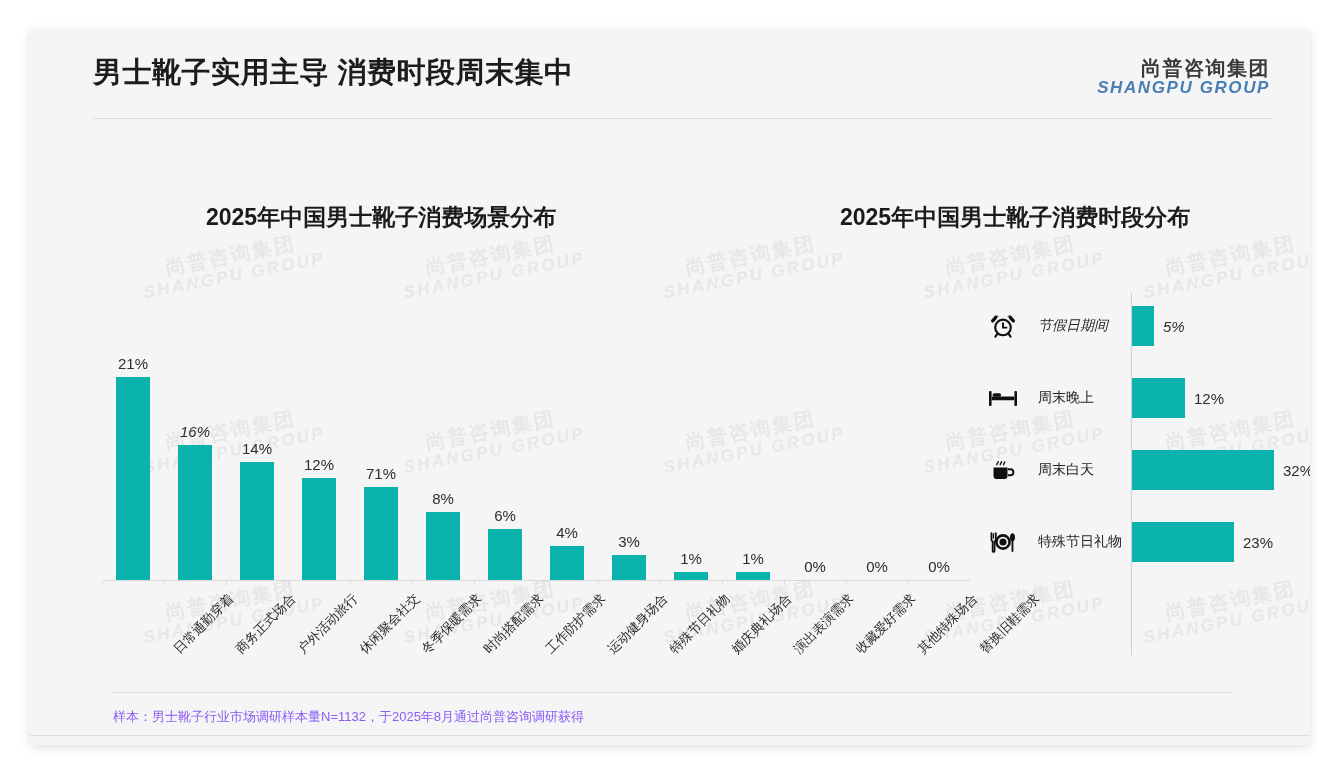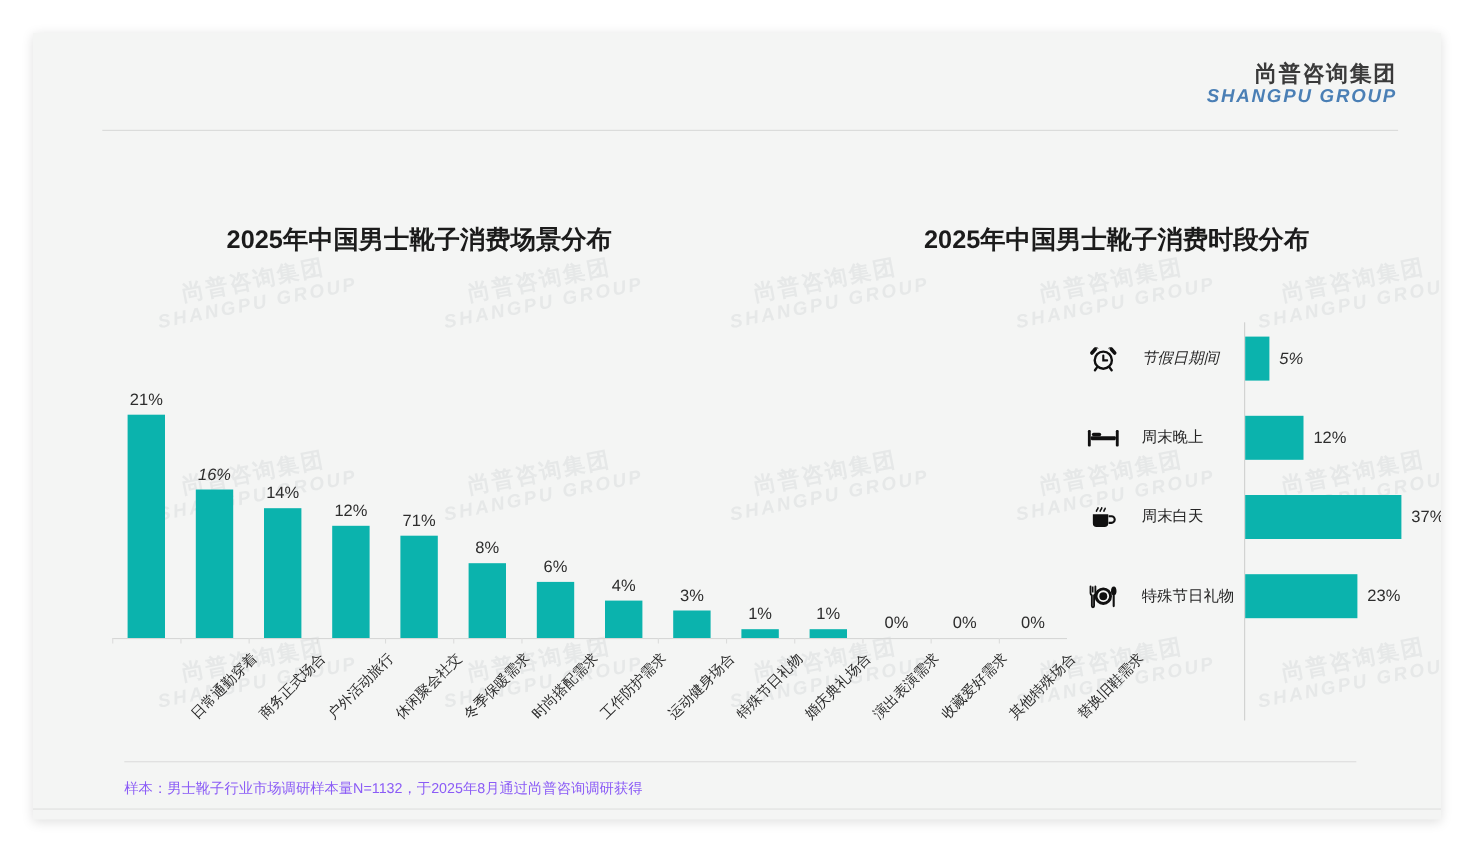--- a/index.html
+++ b/index.html
@@ -308,20 +308,21 @@
           <span class="w1">尚普咨询集团</span>
           <span class="w2">SHANGPU GROUP</span>
         </div>
         <div class="wm" style="left: 1110px; top: 560px;">
           <span class="w1">尚普咨询集团</span>
           <span class="w2">SHANGPU GROUP</span>
         </div>
       </div>
 
     <div class="header">
+      <div class="page-title">男士靴子实用主导 消费时段周末集中</div>
       <div class="logo">
         <div class="logo-cn">尚普咨询集团</div>
         <div class="logo-en">SHANGPU GROUP</div>
       </div>
       <div class="header-rule"></div>
     </div>
 
     <div class="chart-title" id="title-left">2025年中国男士靴子消费场景分布</div>
     <div class="chart-title" id="title-right">2025年中国男士靴子消费时段分布</div>
 
@@ -398,21 +399,21 @@
         <div class="hrow" style="top: 144px;">
           <div class="hicon">
             <svg width="26" height="26" viewBox="0 0 26 26" fill="currentColor">
               <path d="M3.5 10.5h14v8.2a3.4 3.4 0 0 1-3.4 3.4H6.9a3.4 3.4 0 0 1-3.4-3.4z"></path>
               <path d="M17.8 12.3h2.6a3 3 0 0 1 0 6h-2.6" fill="none" stroke="currentColor" stroke-width="1.9"></path>
               <path d="M6.8 7.8c0-1.6 1.4-1.6 1.4-3.2M10.2 7.8c0-1.6 1.4-1.6 1.4-3.2M13.6 7.8c0-1.6 1.1-1.6 1.1-2.8" fill="none" stroke="currentColor" stroke-width="1.4" stroke-linecap="round"></path>
             </svg>
           </div>
           <div class="hname">周末白天</div>
           <div class="hbar" style="width: 142px; background: rgb(11, 179, 173);"></div>
-          <div class="hval" style="left: 313px;">37%</div>
+          <div class="hval" style="left: 313px;">32%</div>
         </div>
         <div class="hrow" style="top: 216px;">
           <div class="hicon">
             <svg width="32" height="24" viewBox="0 0 32 24" fill="currentColor">
               <circle cx="16" cy="12" r="6.6" fill="none" stroke="currentColor" stroke-width="2.6"></circle>
               <circle cx="16" cy="12" r="3.6"></circle>
               <path d="M4.4 3.2v6.2c0 1 .5 1.6 1.2 1.9V21a1 1 0 0 0 2 0v-9.7c.7-.3 1.2-.9 1.2-1.9V3.2" fill="none" stroke="currentColor" stroke-width="1.7" stroke-linecap="round"></path>
               <path d="M6.4 3.2v5.4" stroke="currentColor" stroke-width="1.4"></path>
               <path d="M25.6 3.2c1.6 0 2.4 1.9 2.4 4.2 0 2-.8 3.2-1.6 3.6V21a.95.95 0 0 1-1.9 0V11c-.8-.4-1.5-1.6-1.5-3.6 0-2.3.9-4.2 2.6-4.2z"></path>
             </svg>

